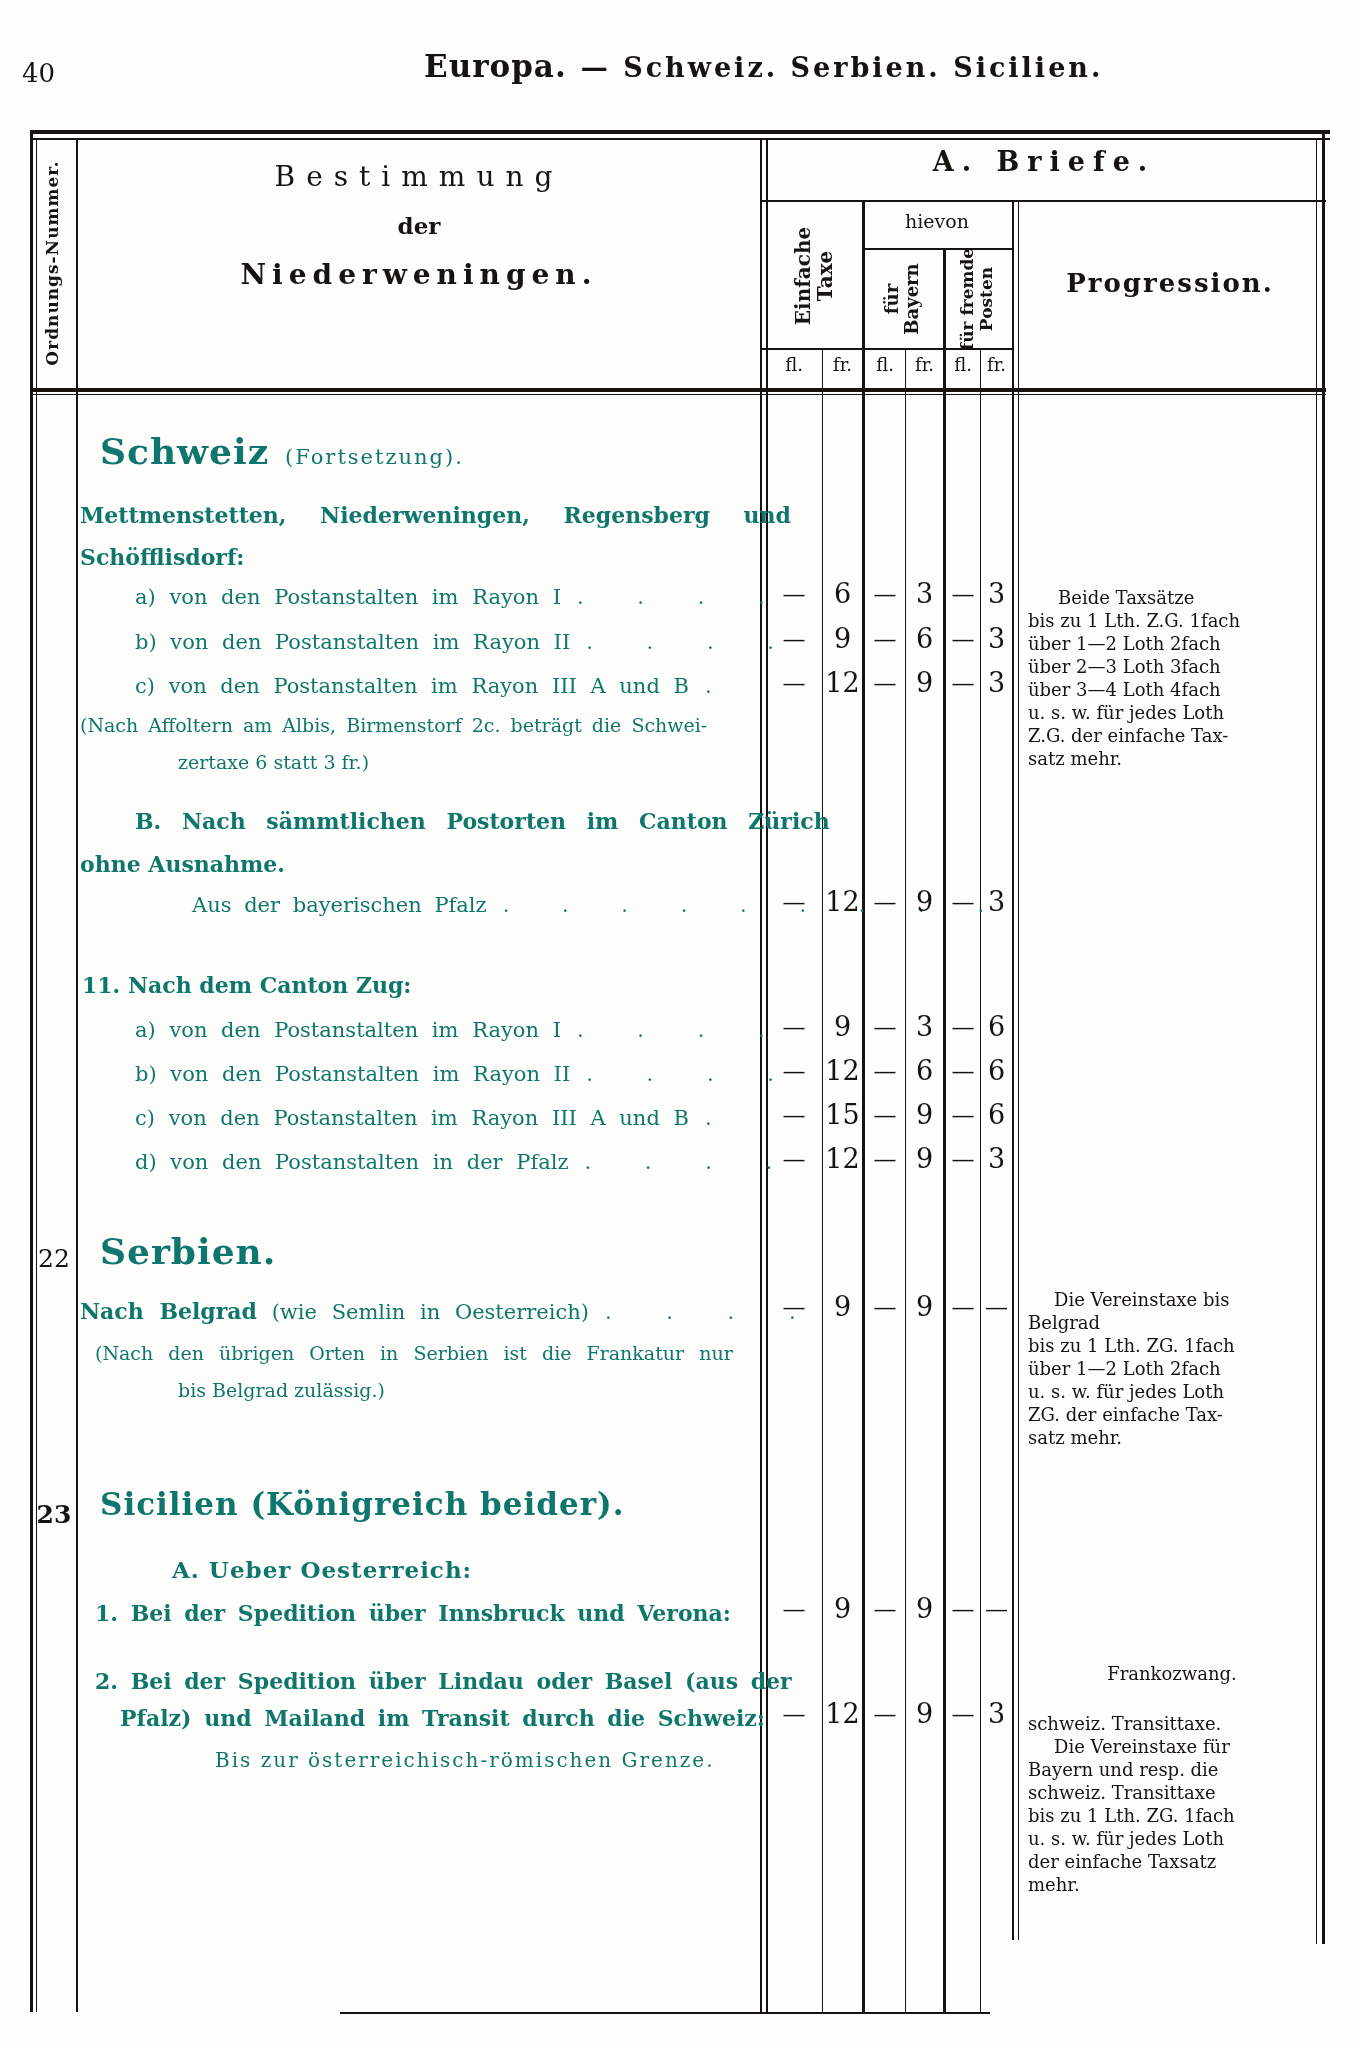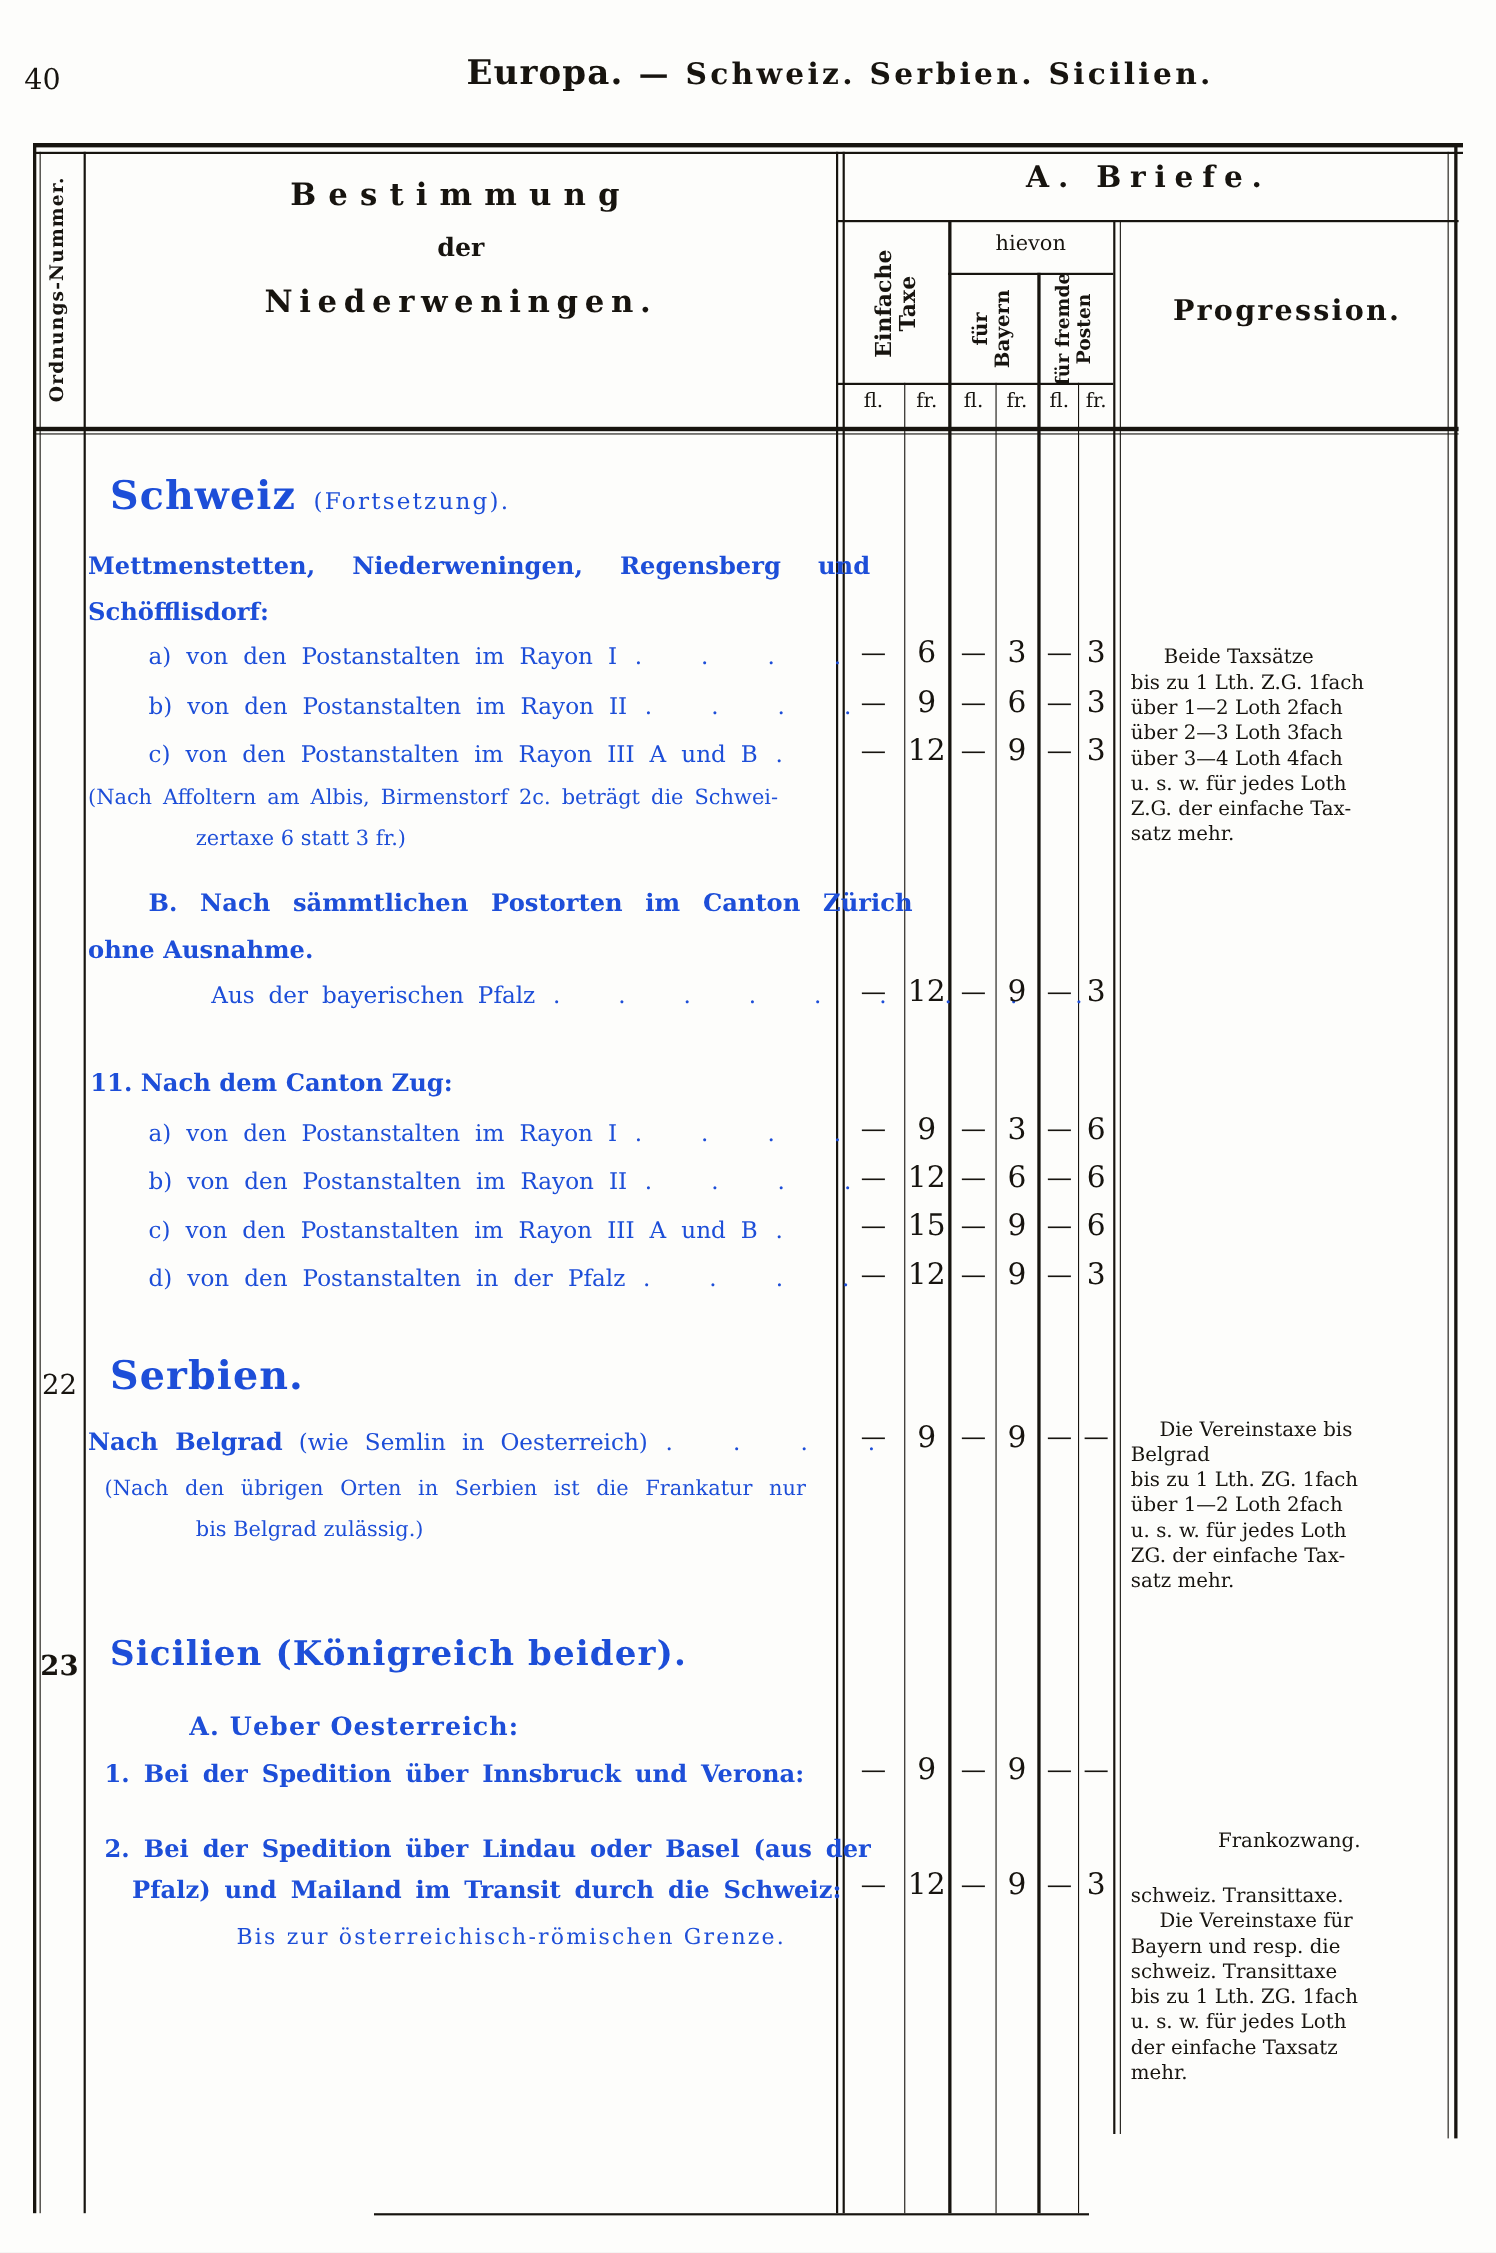--- a/index.html
+++ b/index.html
@@ -15,21 +15,21 @@
   #running-head .main{font-size:31px;font-weight:bold;letter-spacing:1px;}
   #running-head .rest{font-size:27px;font-weight:bold;letter-spacing:3px;margin-left:14px;}
   
   .hc{position:absolute;text-align:center;}
   .vlabel{
     position:absolute;display:flex;align-items:center;justify-content:center;
     transform:rotate(-90deg);white-space:pre-line;text-align:center;
     font-weight:bold;line-height:1.12;
   }
   
-  .row{position:absolute;white-space:nowrap;color:#1d4ed8;text-align:right;}
+  .row{position:absolute;white-space:nowrap;color:#0f766e;text-align:right;}
   .k-section .stitle{font-weight:bold;letter-spacing:1px;}
   .k-section .sub{font-size:21px;font-weight:normal;margin-left:16px;letter-spacing:2px;}
   .k-para{font-size:22px;font-weight:bold;}
   .k-item{font-size:21px;}
   .k-item .b{font-weight:bold;font-size:22px;}
   .k-note{font-size:19px;}
   .k-head{font-size:22px;font-weight:bold;}
   .k-subhead{font-size:23px;font-weight:bold;letter-spacing:1px;}
   .k-plain{font-size:20px;letter-spacing:2px;}
   .dots{letter-spacing:20px;margin-left:16px;}
@@ -69,21 +69,21 @@
       <div class="rule" style="left: 760px; top: 200px; width: 566px; height: 2px;"></div>
       <div class="rule" style="left: 862px; top: 248px; width: 150px; height: 2px;"></div>
       <div class="rule" style="left: 760px; top: 348px; width: 252px; height: 2px;"></div>
       <div class="rule" style="left: 30px; top: 388px; width: 1296px; height: 4px;"></div>
       <div class="rule" style="left: 30px; top: 394px; width: 1296px; height: 1px;"></div>
       <div class="rule" style="left: 340px; top: 2012px; width: 650px; height: 2px;"></div>
     </div>
 
   <div class="vlabel" style="left:-77px;top:243px;width:260px;height:40px;font-size:17px;letter-spacing:1px;">Ordnungs-Nummer.</div>
 
-  <div class="hc" style="left:80px;top:160px;width:678px;font-size:28px;font-weight:bold;letter-spacing:11px;">Bestimmung</div>
+  <div class="hc" style="left:80px;top:160px;width:678px;font-size:28px;font-weight:normal;letter-spacing:11px;">Bestimmung</div>
   <div class="hc" style="left:80px;top:212px;width:678px;font-size:23px;font-weight:bold;">der</div>
   <div class="hc" style="left:80px;top:258px;width:678px;font-size:28px;font-weight:bold;letter-spacing:6px;">Niederweningen.</div>
 
   <div class="hc" style="left:766px;top:146px;width:556px;font-size:27px;font-weight:bold;letter-spacing:8px;">A. Briefe.</div>
   <div class="hc" style="left:862px;top:210px;width:150px;font-size:19px;">hievon</div>
 
   <div class="vlabel" style="left:739px;top:246px;width:150px;height:60px;font-size:20px;">Einfache
 Taxe</div>
   <div class="vlabel" style="left:827px;top:269px;width:150px;height:60px;font-size:18px;">für
 Bayern</div>

